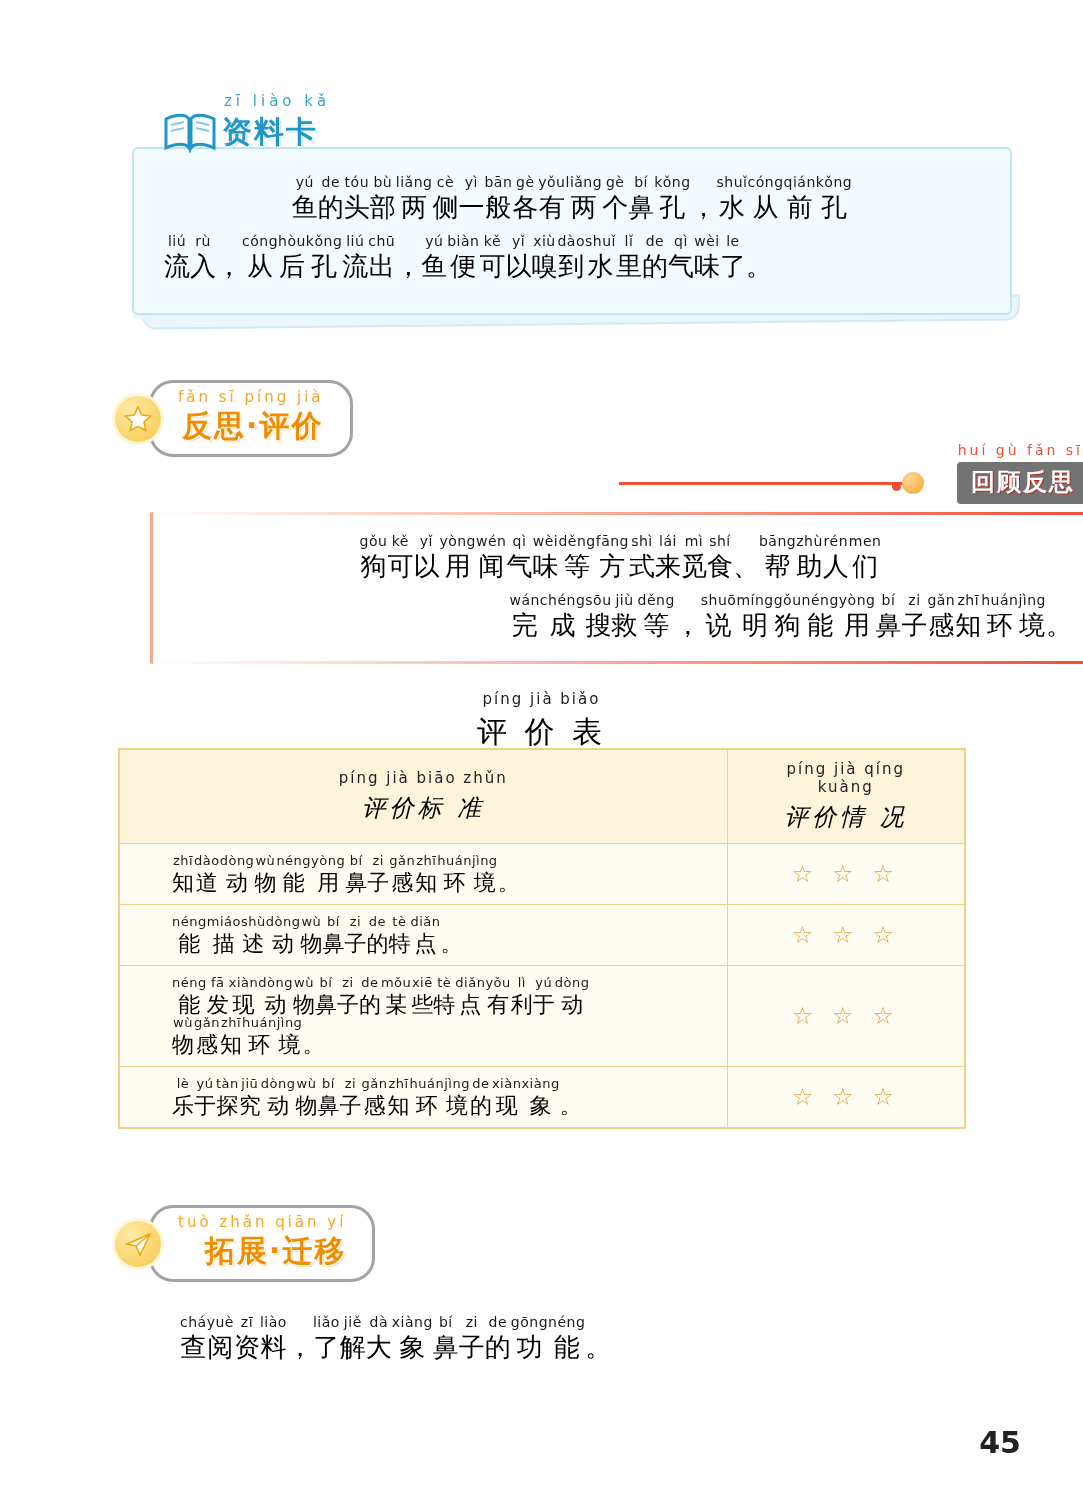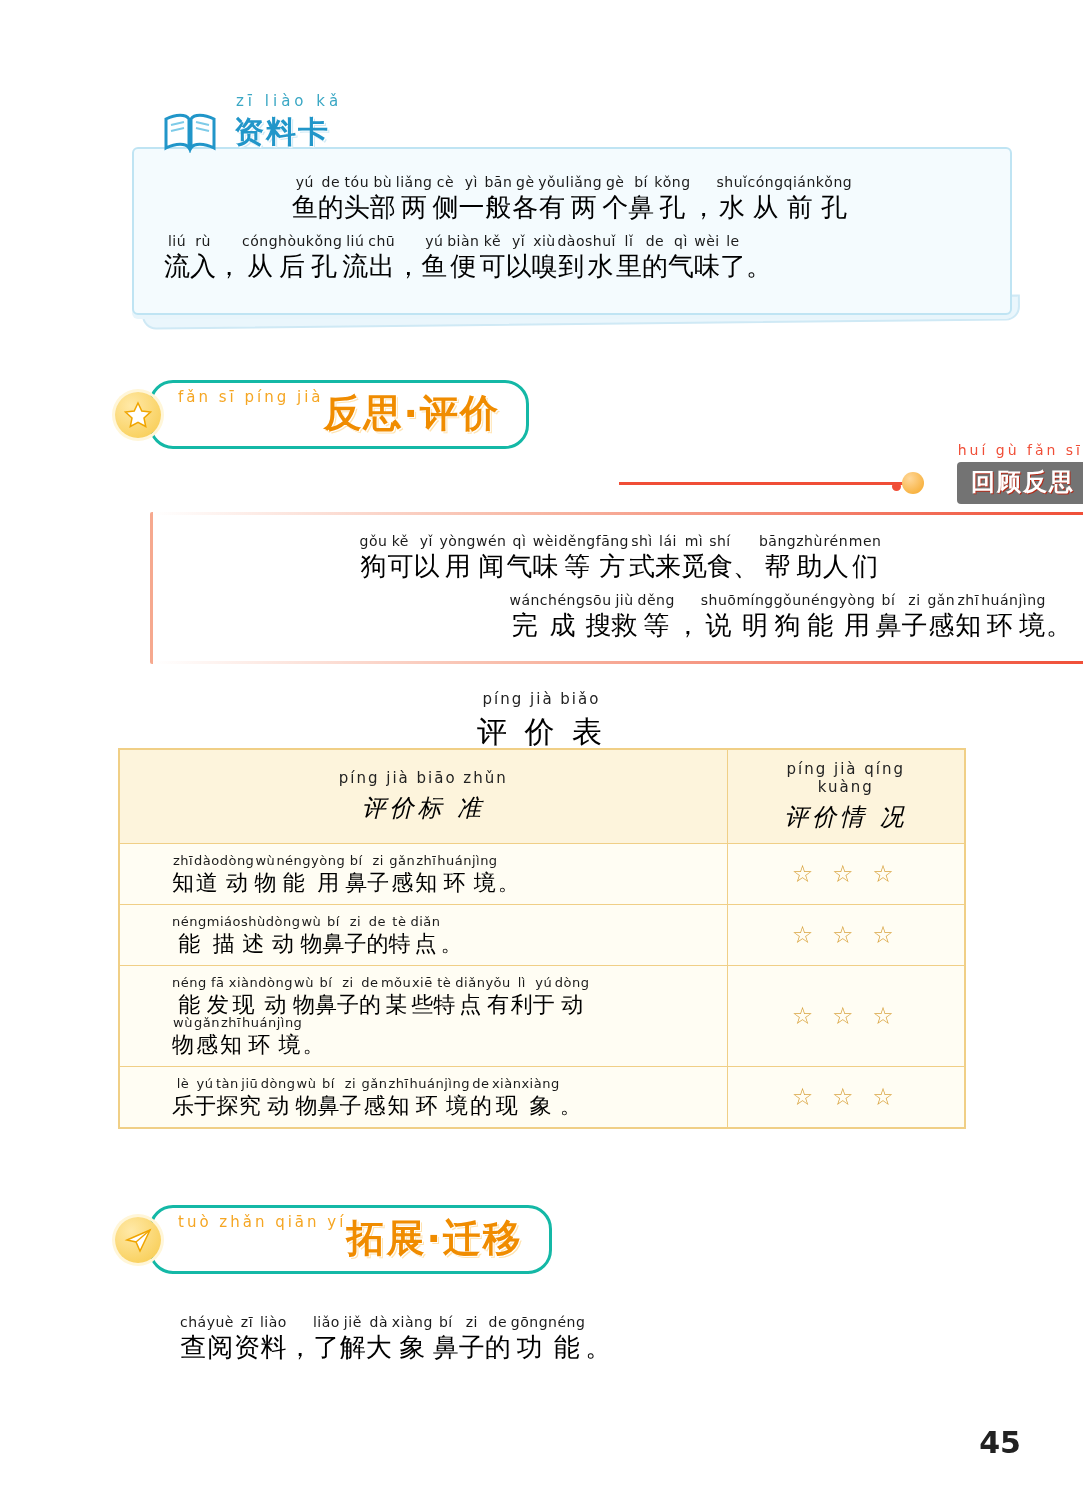--- a/index.html
+++ b/index.html
@@ -44,21 +44,21 @@
   
   #ziliaoka-section {
     position: absolute;
     left: 132px;
     top: 92px;
     width: 880px;
   }
   .card-tab {
     display: flex;
     align-items: flex-end;
-    gap: 16px;
+    gap: 4px;
     margin-left: 30px;
     position: relative;
     z-index: 3;
   }
   .book-icon { width: 56px; height: 42px; position: relative; }
   .label-stack { display: flex; flex-direction: column; align-items: flex-start; }
   .label-stack .py-row {
     font-size: 15px; color: #3aa7c4; letter-spacing: 4px;
     font-family: "DejaVu Sans", sans-serif; margin-bottom: 2px; margin-left: 2px;
   }
@@ -98,31 +98,31 @@
   .banner .badge {
     width: 46px; height: 46px; border-radius: 50%;
     background: radial-gradient(circle at 35% 30%, #ffe9a8, #f7c948);
     display: flex; align-items: center; justify-content: center;
     position: relative; z-index: 2;
     box-shadow: 0 0 0 3px #fff6d9;
   }
   .banner .pill {
     margin-left: -12px;
     padding: 5px 26px 7px 26px;
-    border: 3px solid #14b8a6;
+    border: 3px solid #a3a3a3;
     border-radius: 24px;
     background: #ffffff;
-    display: flex; align-items: flex-start;
+    display: flex; flex-direction: column; align-items: flex-end;
   }
   .banner .pill .py-row {
     font-size: 15px; color: #f5a623; letter-spacing: 3px;
     font-family: "DejaVu Sans", sans-serif;
   }
   .banner .pill .zh-row {
-    font-size: 38px; font-weight: bold; color: #f08c00; letter-spacing: 2px;
+    font-size: 30px; font-weight: bold; color: #f08c00; letter-spacing: 2px;
     font-family: "DejaVu Sans", sans-serif;
     text-shadow: 1px 1px 0 #fff, 2px 2px 0 #ffe3b0;
   }
   #banner-fansi { left: 115px; top: 380px; }
   #banner-tuozhan { left: 115px; top: 1205px; }
 
   
   #huigu-section { position: absolute; left: 150px; top: 460px; width: 939px; }
   #huigu-tag {
     position: absolute; right: 0; top: 2px;

